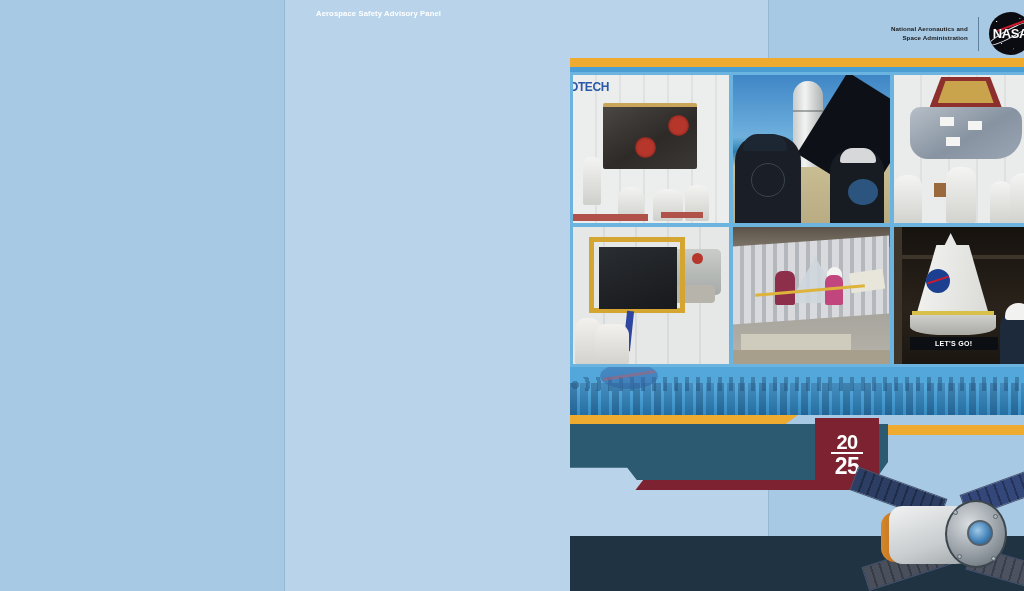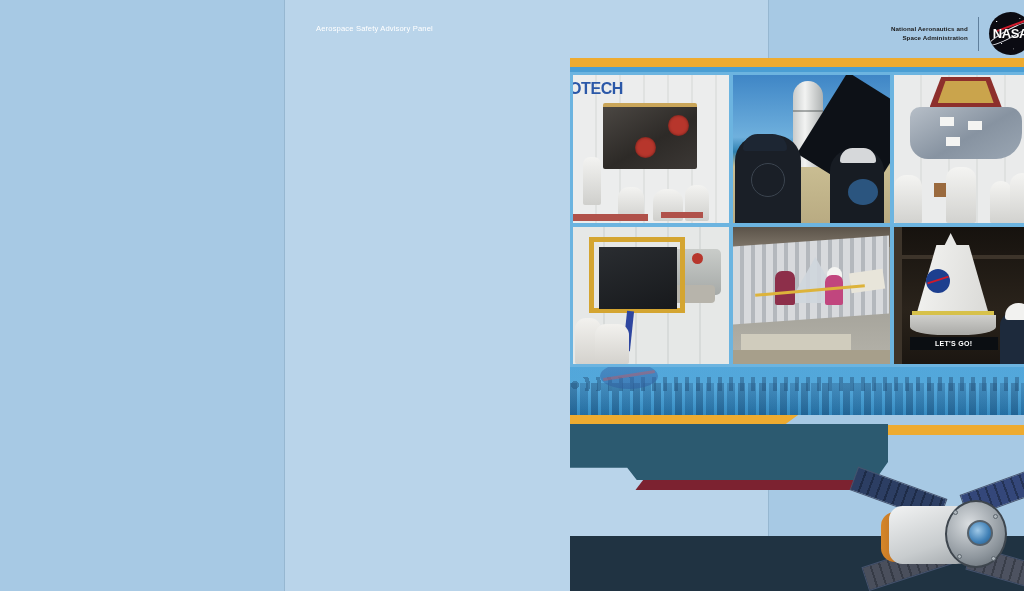--- a/index.html
+++ b/index.html
@@ -78,21 +78,21 @@
     grid-template-columns:1fr 1fr 1fr;
     grid-template-rows:148px 1fr;
     gap:4px;
   }
   .photo { position:relative; overflow:hidden; background:#9fb3c4; }
 
   
   .p1 { background:linear-gradient(#e9eaea 0%,#dcdedd 46%,#cfd2d0 100%); }
   .p1 .wall { position:absolute; inset:0;
     background:repeating-linear-gradient(90deg,#eceded 0 22px,#e0e2e1 22px 24px); }
-  .p1 .logo-txt { position:absolute; left:-4px; top:5px; font-size:16px;
+  .p1 .logo-txt { position:absolute; left:-4px; top:5px; font-size:12px;
     font-weight:bold; color:#2b58a8; letter-spacing:-.4px; }
   .p1 .craft { position:absolute; left:30px; top:28px; width:94px; height:66px;
     background:linear-gradient(150deg,#4b4743,#2d2a27 55%,#3c3835);
     border-top:4px solid #c9a559; border-radius:2px; }
   .p1 .disc { position:absolute; width:21px; height:21px; border-radius:50%;
     background:#b7362c; box-shadow:inset 0 0 3px rgba(0,0,0,.5); }
   .p1 .d1 { left:95px; top:40px; }
   .p1 .d2 { left:62px; top:62px; }
   .p1 .sd { position:absolute; bottom:2px; width:18px; height:44px; border-radius:7px 7px 2px 2px;
     background:linear-gradient(#f3f3f1,#cfcfcc); }
@@ -277,22 +277,22 @@
     clip-path:polygon(5% 0,100% 0,97% 100%,1% 100%);
   }
 
   
   .title-block {
     position:absolute; left:285px; top:424px; width:318px; height:56px;
     background:#2c5a70;
     clip-path:polygon(0 0, 100% 0, 100% 68%, 96% 100%, 21% 100%, 18% 78%, 0 78%);
   }
   .title-eyebrow {
-    position:absolute; left:31px; top:24px;
-    font-size:7.6px; font-weight:normal; color:#ffffff;
+    position:absolute; left:31px; top:9px;
+    font-size:7.6px; font-weight:bold; color:#ffffff;
     letter-spacing:.15px; white-space:nowrap;
   }
   .title-main {
     position:absolute; left:29px; top:18px;
     font-size:22px; font-weight:bold; color:#f0ab34;
     letter-spacing:-.4px; white-space:nowrap;
   }
 
   
   .year-badge {
@@ -476,20 +476,25 @@
     </div>
 
     <div class="gold-left"></div>
     <div class="gold-right"></div>
 
     <div class="maroon-strip"></div>
 
     <div class="title-block"></div>
     <div class="title-eyebrow">Aerospace Safety Advisory Panel</div>
 
+    <div class="year-badge">
+      <div class="yr yr-top">20</div>
+      <div class="yr-rule"></div>
+      <div class="yr yr-bot">25</div>
+    </div>
 
     <div class="bottom-band"></div>
 
     <div class="orion">
       <div class="wing w-ul"></div>
       <div class="wing w-ur"></div>
       <div class="wing w-ll"></div>
       <div class="wing w-lr"></div>
       <div class="heatshield"></div>
       <div class="body"></div>

